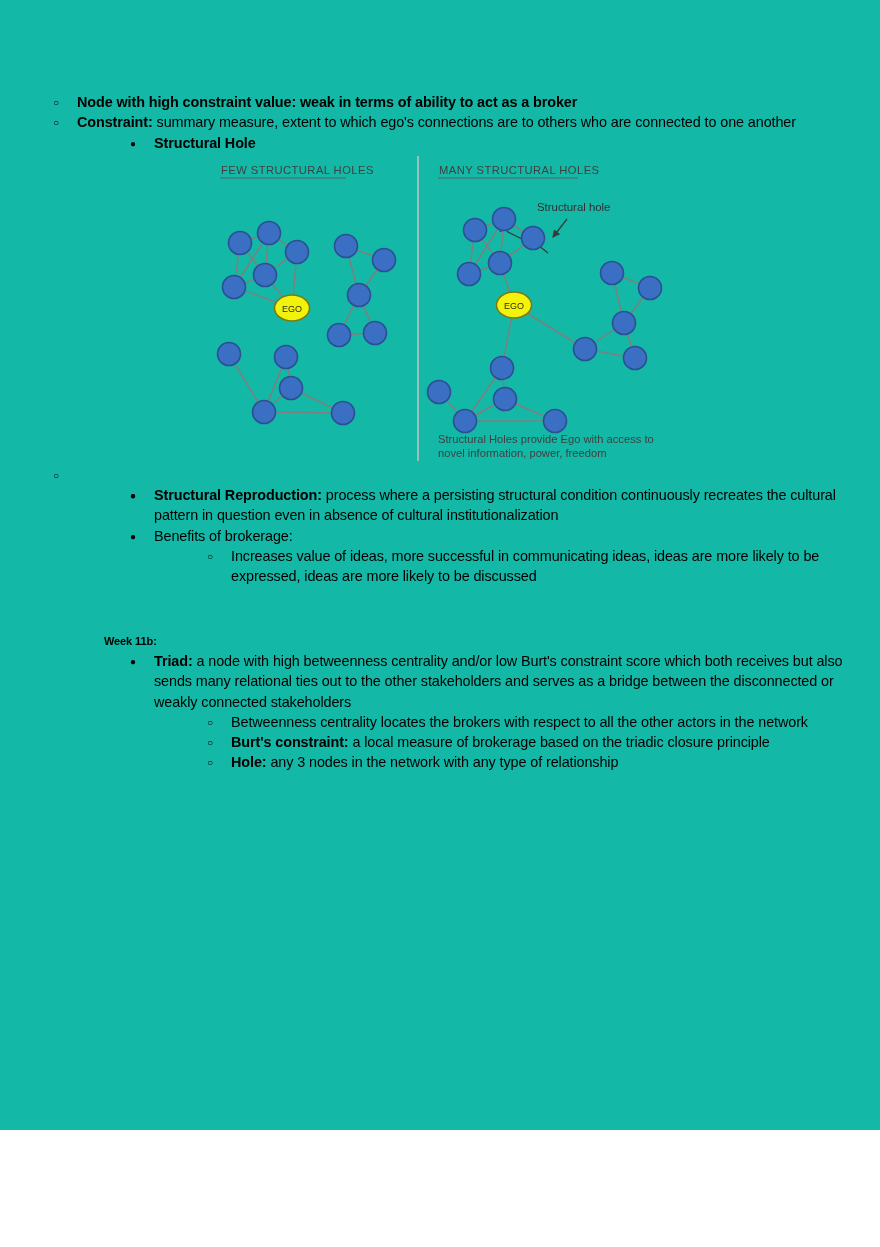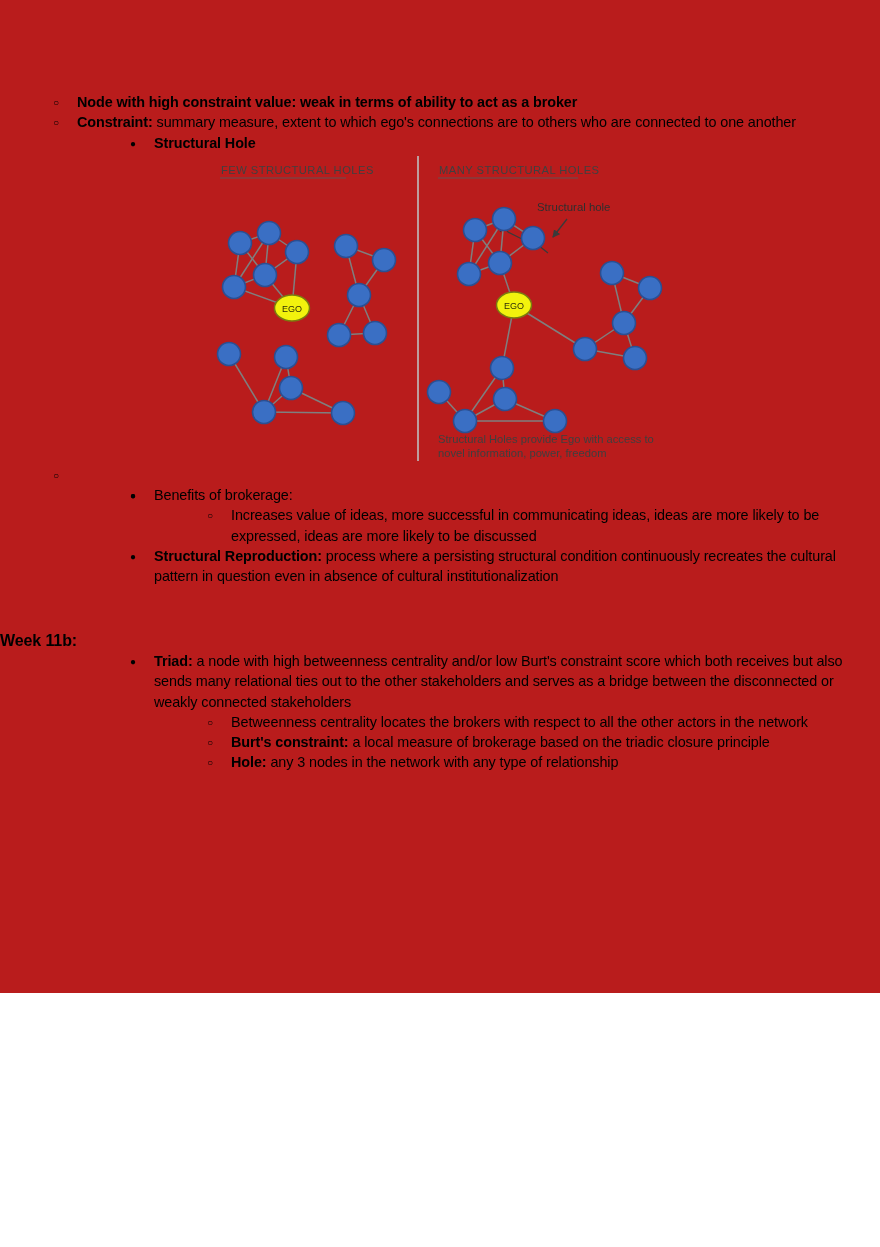--- a/index.html
+++ b/index.html
@@ -7,22 +7,22 @@
     padding: 0;
     background: #ffffff;
   }
   body {
     font-family: "Liberation Sans", sans-serif;
     color: #000000;
   }
   #page {
     position: relative;
     width: 880px;
-    height: 993px;
-    background: #b91c1c;
+    height: 1130px;
+    background: #14b8a6;
     overflow: hidden;
   }
   #content {
     position: absolute;
     left: 0;
     top: 0;
     width: 880px;
     padding-top: 92px;
     box-sizing: border-box;
   }
@@ -62,21 +62,22 @@
   
   .l3 { margin-left: 53px; padding-left: 24px; }
   .l3 > .marker::before { content: "\25A0"; font-size: 9px; }
 
   ul.sub { list-style: none; margin: 0; padding: 0; }
 
   b.bold { font-weight: bold; }
 
   
   .section-head {
-    font-size: 16px;
+    margin-left: 104px;
+    font-size: 11px;
     line-height: 20.3px;
     font-weight: bold;
     letter-spacing: -0.1px;
   }
   .gap-lg { height: 44px; }
 
   
   .figure-wrap {
     position: relative;
     margin-left: 207px;
@@ -270,32 +271,32 @@
 
     <ul class="lvl">
       <li class="item l1">
         <span class="marker"></span>
         <ul class="sub">
         </ul>
       </li>
 
       <li class="item l1">
         <span class="marker"></span>
+        <span class="txt"><b class="bold">Structural Reproduction:</b><span> process where a persisting structural condition continuously recreates the cultural pattern in question even in absence of cultural institutionalization</span></span>
+      </li>
+
+      <li class="item l1">
+        <span class="marker"></span>
         <span class="txt">Benefits of brokerage:</span>
         <ul class="sub">
           <li class="item l2">
             <span class="marker"></span>
             <span class="txt">Increases value of ideas, more successful in communicating ideas, ideas are more likely to be expressed, ideas are more likely to be discussed</span>
           </li>
         </ul>
-      </li>
-
-      <li class="item l1">
-        <span class="marker"></span>
-        <span class="txt"><b class="bold">Structural Reproduction:</b><span> process where a persisting structural condition continuously recreates the cultural pattern in question even in absence of cultural institutionalization</span></span>
       </li>
     </ul>
 
     <div class="gap-lg"></div>
 
     <div class="section-head">Week 11b:</div>
 
     <ul class="lvl">
       <li class="item l1">
         <span class="marker"></span>

